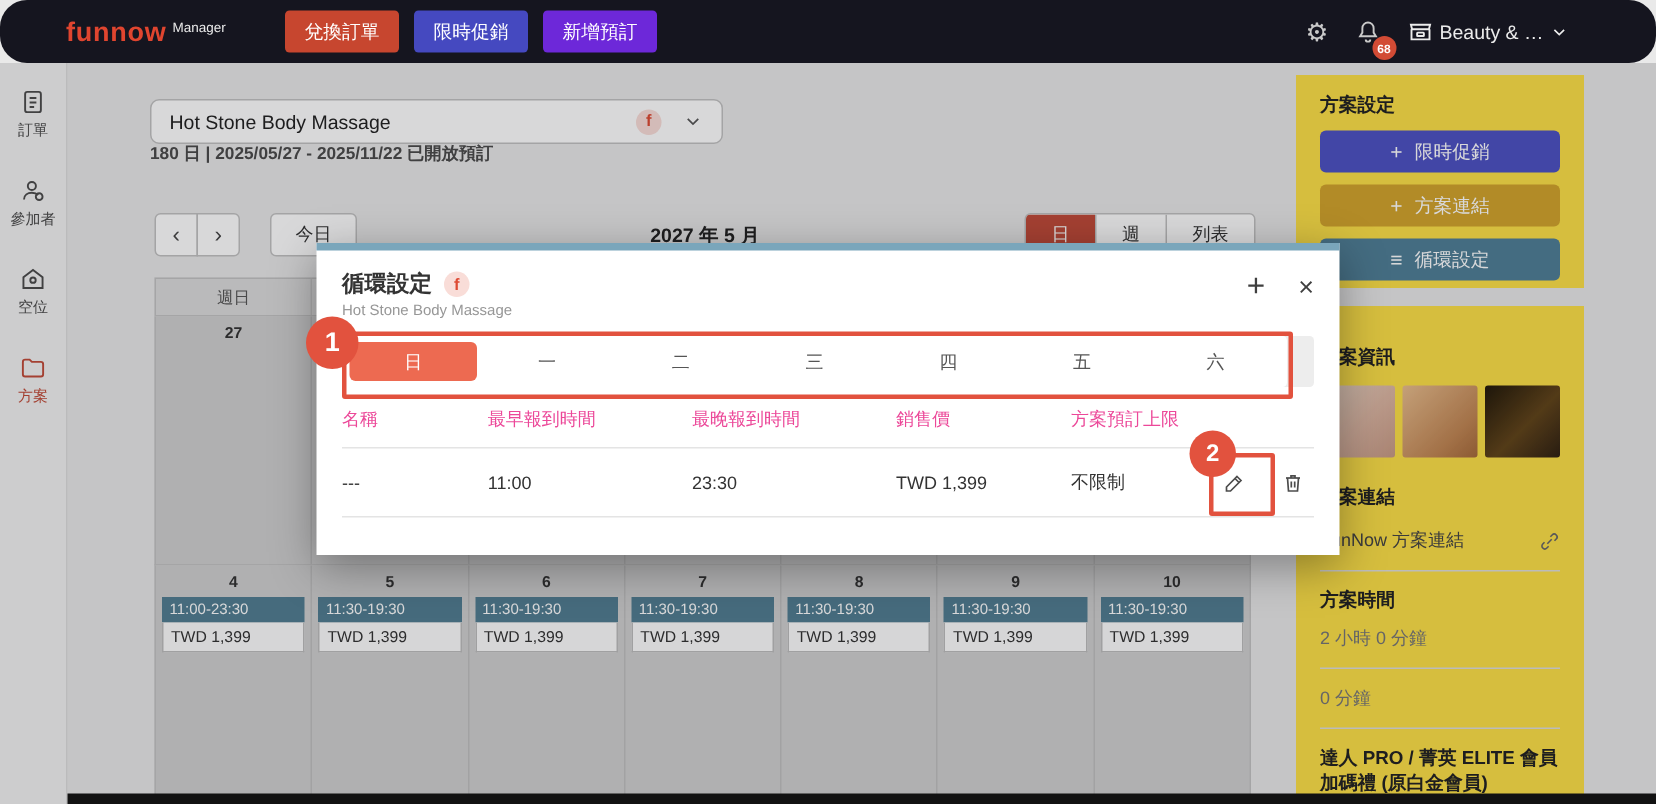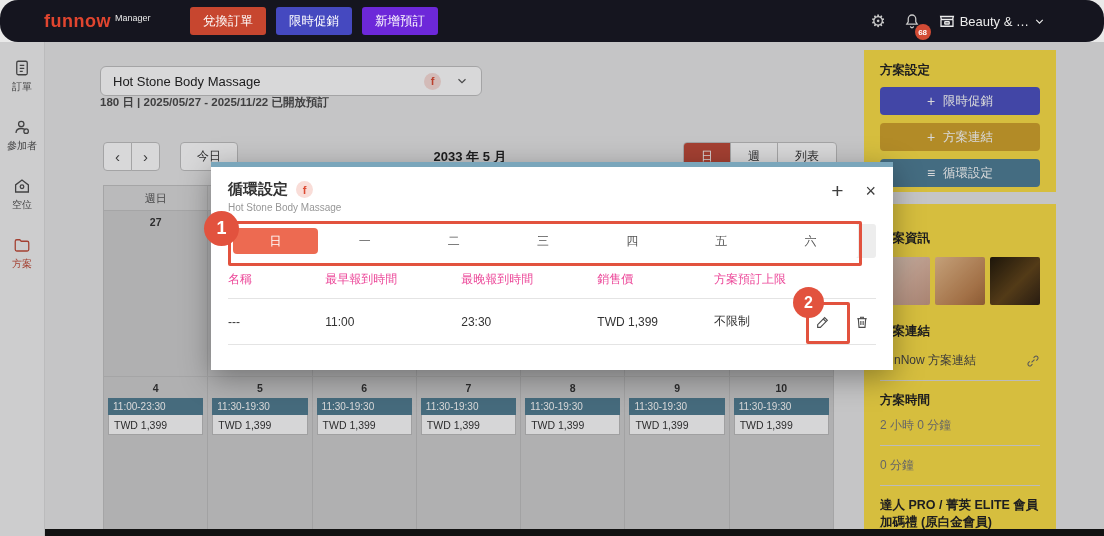--- a/index.html
+++ b/index.html
@@ -208,21 +208,21 @@
       <path d="M6 9l6 6 6-6"></path>
     </svg>
   </div>
   <div class="plan-info">180 日 | 2025/05/27 - 2025/11/22 已開放預訂</div>
 
   <div class="nav-group">
     <div class="nav-btn">‹</div>
     <div class="nav-btn">›</div>
   </div>
   <div class="today-btn">今日</div>
-  <div class="month-title">2033 年 5 月</div>
+  <div class="month-title">2027 年 5 月</div>
   <div class="view-group">
     <div class="seg active">日</div>
     <div class="seg">週</div>
     <div class="seg">列表</div>
   </div>
 
   <div class="cal">
     <div class="cal-head">
       <div class="hc">週日</div>
       <div class="hc"></div>

